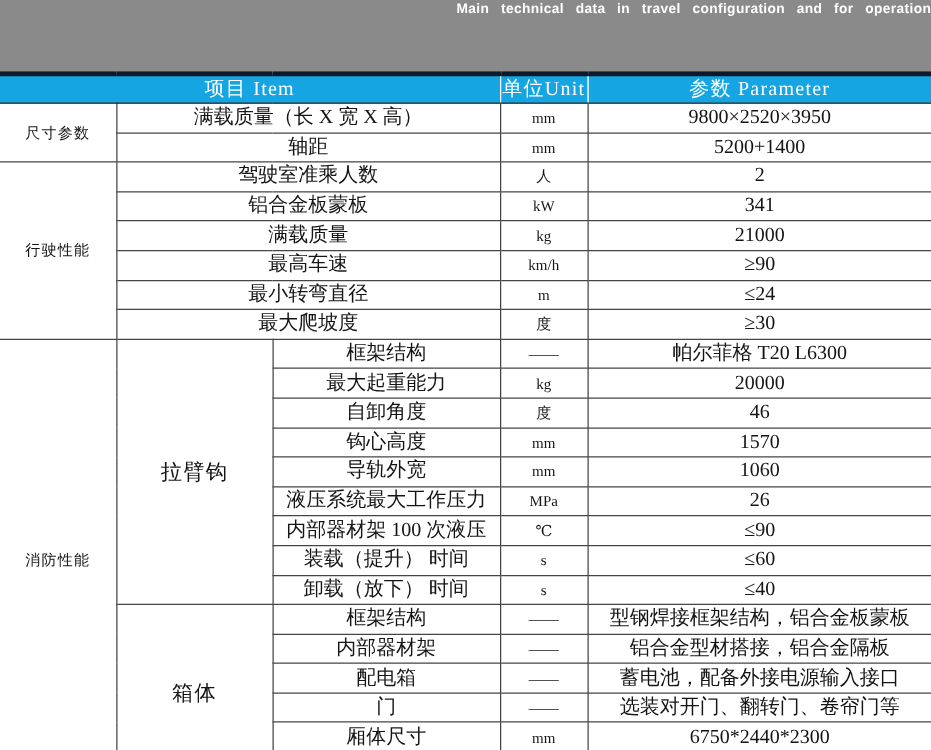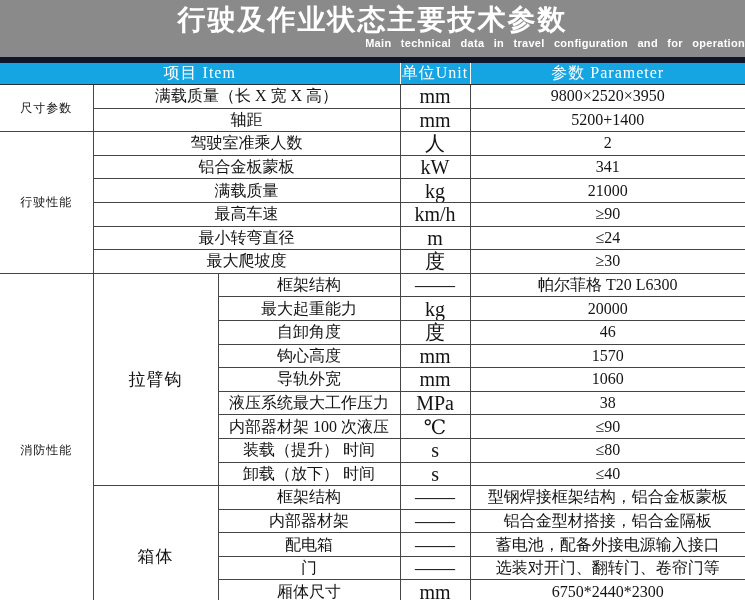--- a/index.html
+++ b/index.html
@@ -23,41 +23,40 @@
   
   table.spec{
     width:745px;border-collapse:collapse;table-layout:fixed;
   }
   table.spec{border-bottom:2px solid #3c3c3c;}
   col.c-cat{width:93px;}  col.c-sub{width:125px;} col.c-item{width:182px;}
   col.c-unit{width:70px;} col.c-par{width:275px;}
   thead th{
     background:#16a5e3;color:#fff;font-weight:normal;
     height:21px;font-size:16px;letter-spacing:1px;
-    border-top:6px solid #0f172a;border-bottom:1px solid #2e2e2e;
+    border-top:4px solid #0f172a;border-bottom:1px solid #2e2e2e;
     padding:0;
   }
   thead th + th{border-left:1px solid #ffffff;}
   tbody td{
     border:1px solid #454545;height:22.6px;line-height:1;
     text-align:center;vertical-align:middle;color:#141414;
     font-size:16px;padding:0 2px;white-space:nowrap;overflow:hidden;
   }
   td.cat{border-left:none;font-size:12px;letter-spacing:1px;}
   td.sub{font-size:17px;letter-spacing:1px;margin-top:29px;}
   td.param{border-right:none;}
-  td.unit{font-size:20px;}
+  td.unit{font-size:12px;}
 </style>
 </head>
 <body>
 
 <div class="page">
 
   <div class="titlebar">
-    <div class="title-zh">行驶及作业状态主要技术参数</div>
     <div class="title-en">Main technical data in travel configuration and for operation</div>
   </div>
 
   <table class="spec">
     <colgroup>
       <col class="c-cat">
         <col class="c-sub">
         <col class="c-item">
         <col class="c-unit">
         <col class="c-par">
@@ -135,31 +134,31 @@
           <td class="param">1570</td>
         </tr>
         <tr>
           <td class="item">导轨外宽</td>
           <td class="unit">mm</td>
           <td class="param">1060</td>
         </tr>
         <tr>
           <td class="item">液压系统最大工作压力</td>
           <td class="unit">MPa</td>
-          <td class="param">38</td>
+          <td class="param">26</td>
         </tr>
         <tr>
           <td class="item">内部器材架 100 次液压</td>
           <td class="unit">℃</td>
           <td class="param">≤90</td>
         </tr>
         <tr>
           <td class="item">装载（提升） 时间</td>
           <td class="unit">s</td>
-          <td class="param">≤80</td>
+          <td class="param">≤60</td>
         </tr>
         <tr>
           <td class="item">卸载（放下） 时间</td>
           <td class="unit">s</td>
           <td class="param">≤40</td>
         </tr>
         <tr>
           <td class="sub" rowspan="6">箱体</td>
           <td class="item">框架结构</td>
           <td class="unit">——</td>

